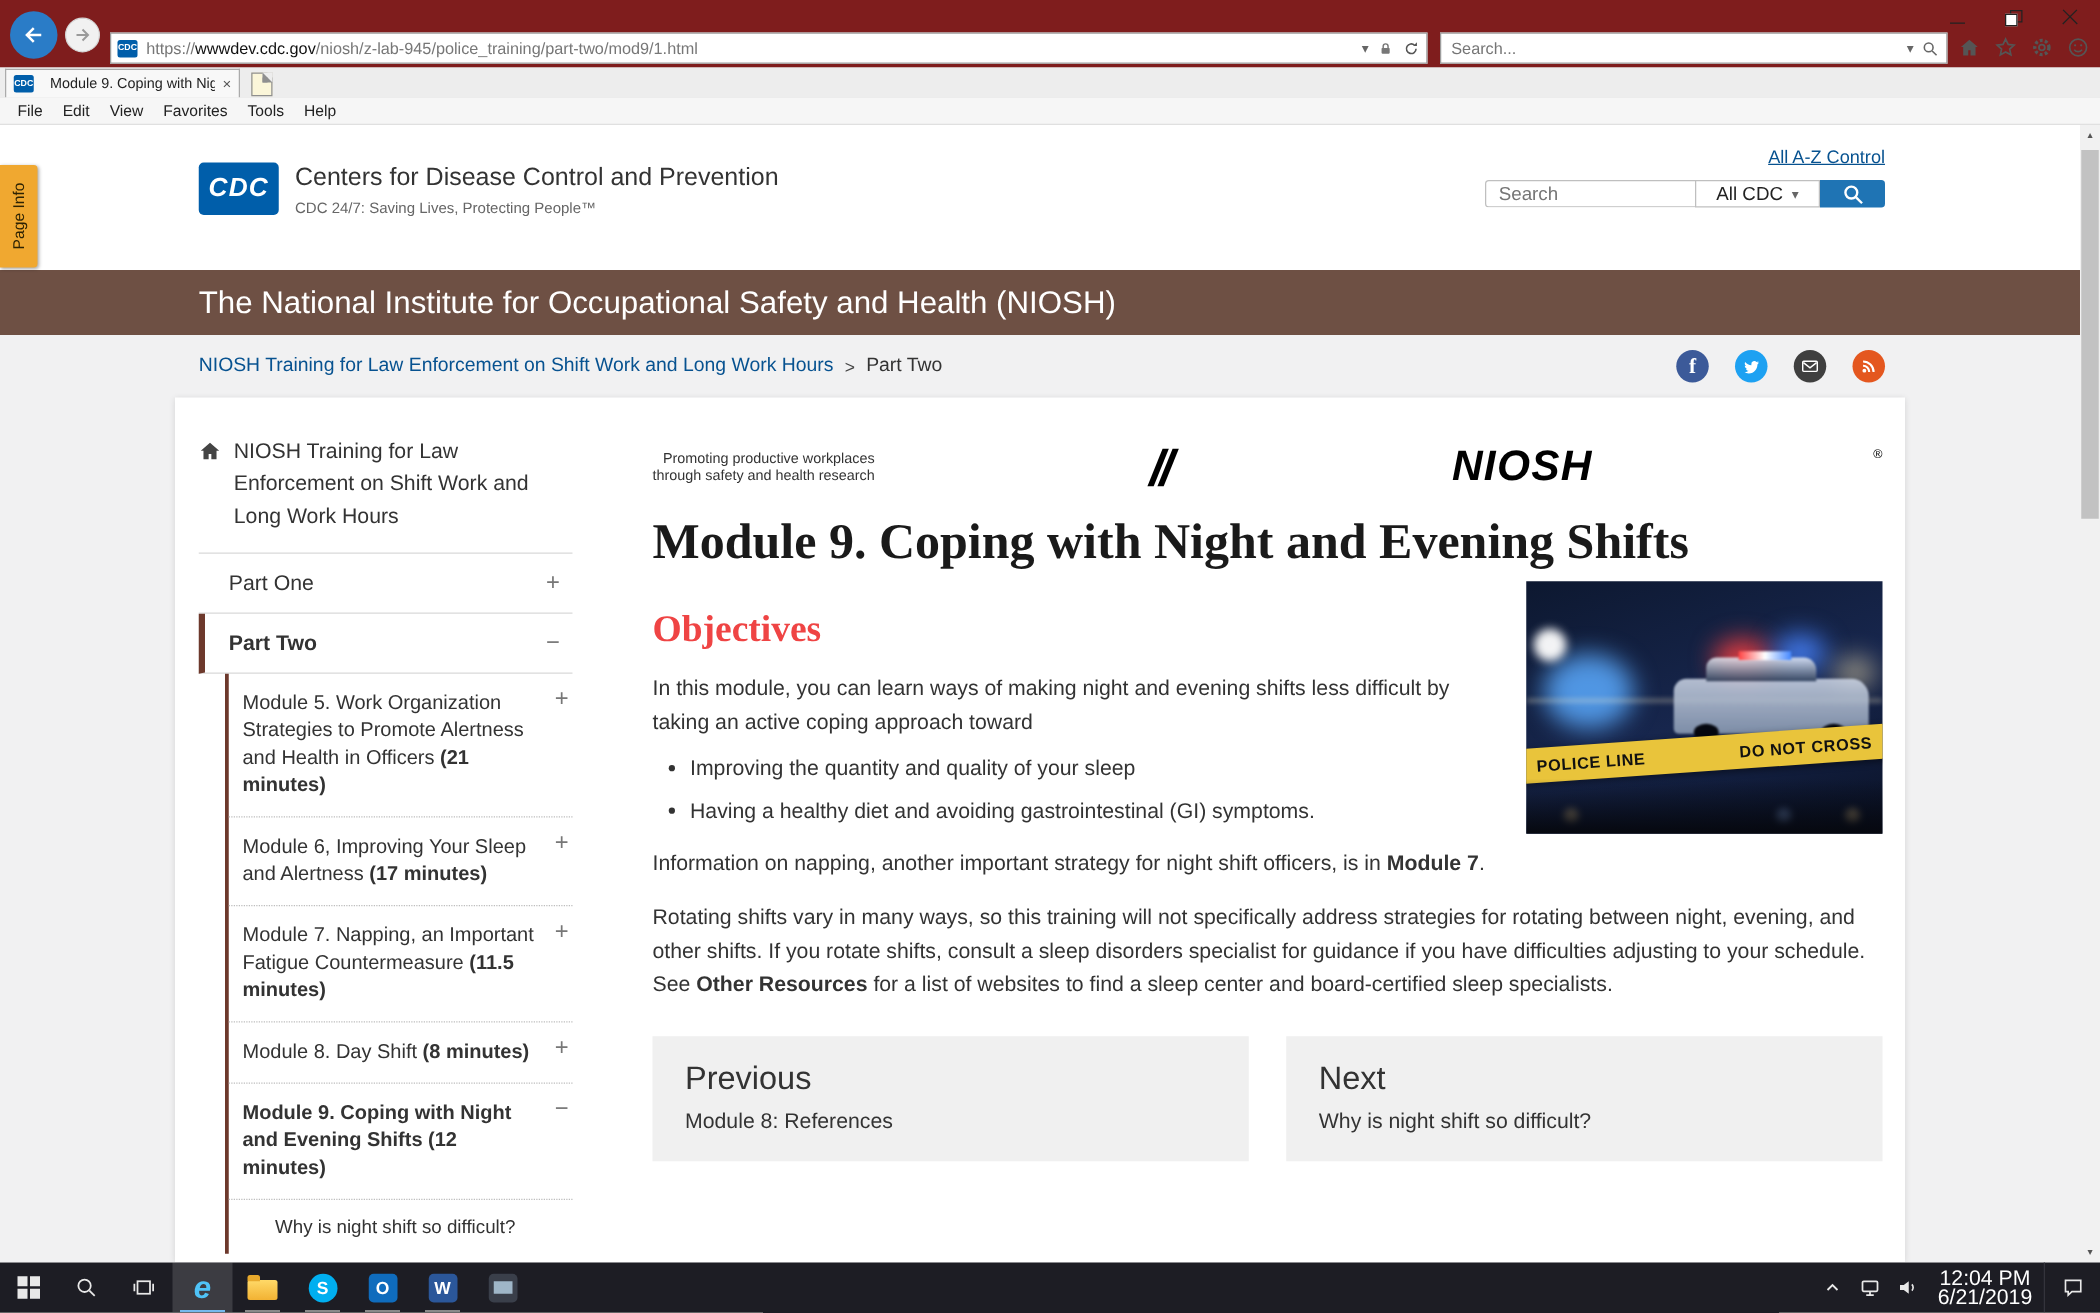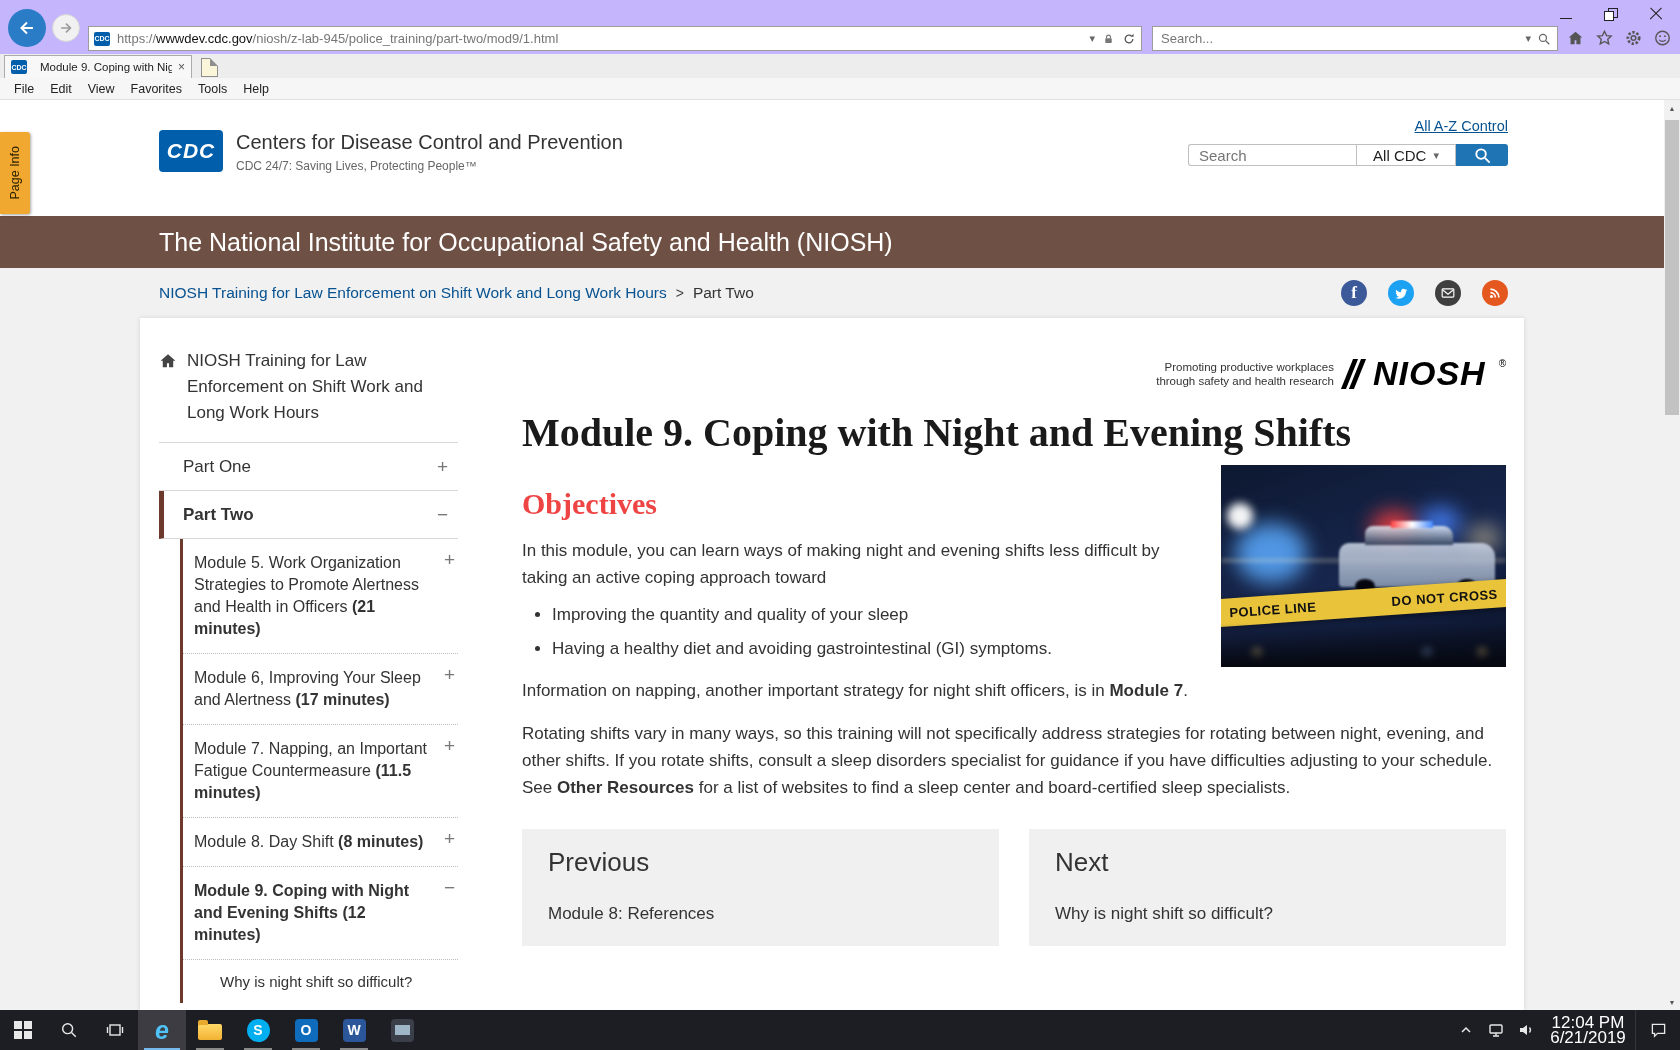--- a/index.html
+++ b/index.html
@@ -1,21 +1,21 @@
 <!DOCTYPE html>
 <html><head>
 <meta charset="utf-8">
 <style>
   html,body{margin:0;padding:0;background:#000;}
   .screen{position:relative;width:1680px;height:1050px;background:#fff;overflow:hidden;
           font-family:"Liberation Sans",sans-serif;color:#333;}
   svg{display:block}
 
   
-  .titlebar{position:absolute;left:0;top:0;width:1680px;height:54px;background:#c4b5fd;border-bottom:1px solid #e4e4e4;}
+  .titlebar{position:absolute;left:0;top:0;width:1680px;height:54px;background:#7f1d1d;border-bottom:1px solid #e4e4e4;}
   .btn-back{position:absolute;left:8px;top:9px;width:38px;height:38px;border-radius:50%;background:#2a7cc7;display:flex;align-items:center;justify-content:center;}
   .btn-fwd{position:absolute;left:52px;top:14px;width:28px;height:28px;border-radius:50%;background:#f1f1f1;border:1px solid #d5d5d5;display:flex;align-items:center;justify-content:center;box-sizing:border-box;}
   .urlbar{position:absolute;left:88px;top:26px;width:1054px;height:25px;border:1px solid #9c9c9c;background:#fff;display:flex;align-items:center;padding:0 5px;box-sizing:border-box;}
   .favicon{width:16px;height:14px;background:#005EAA;color:#fff;font-size:7px;font-weight:bold;display:flex;align-items:center;justify-content:center;border-radius:2px;margin-right:7px;flex-shrink:0;}
   .url-text{flex:1;font-size:13px;color:#777;white-space:nowrap;overflow:hidden;}
   .url-domain{color:#111;}
   .url-tools{display:flex;align-items:center;gap:7px;color:#666;}
   .caret{font-size:11px;color:#666;}
   .searchbox{position:absolute;left:1152px;top:26px;width:406px;height:25px;border:1px solid #9c9c9c;background:#fff;display:flex;align-items:center;box-sizing:border-box;}
   .searchbox input{flex:1;border:none;outline:none;font-size:13px;color:#666;padding:0 8px;background:transparent;font-family:inherit;}
@@ -83,21 +83,21 @@
   .expander{font-size:19px;color:#777;font-weight:400;}
   .modules{margin-left:21px;border-left:3px solid #6D392C;}
   .mod{position:relative;padding:13px 28px 13px 11px;font-size:16px;line-height:22px;color:#333;border-bottom:1px dotted #bdbdbd;}
   .mod .expander{position:absolute;right:3px;top:10px;}
   .mod.current{font-weight:bold;}
   .mod b{font-weight:bold;}
   .mod-sub{padding:13px 8px 13px 37px;font-size:15px;color:#333;}
 
   
   .main{flex:1;box-sizing:border-box;padding:36px 18px 0 50px;}
-  .niosh-logo{display:flex;justify-content:flex-end;align-items:center;gap:13px;}
+  .niosh-logo{display:flex;justify-content:space-between;align-items:center;gap:13px;}
   .nl-tag{text-align:right;font-size:11.5px;line-height:14px;color:#333;}
   .nl-slashes{display:flex;gap:3px;align-items:center;}
   .nl-slashes i{width:5px;height:30px;background:#000;transform:skewX(-22deg);}
   .nl-word{font-size:34px;font-weight:bold;font-style:italic;color:#000;letter-spacing:1px;}
   .nl-reg{font-size:10px;color:#000;align-self:flex-start;margin-top:4px;}
   .main h1{font-family:"Liberation Serif",serif;font-size:40px;line-height:1.2;font-weight:700;color:#1a1a1a;margin:16px 0 0;}
   .main h2{font-family:"Liberation Serif",serif;font-size:30px;font-weight:700;color:#ef4444;margin:30px 0 0;}
   .p{font-size:17px;line-height:27px;color:#333;margin:16px 0 0;}
   ul.bullets{margin:12px 0 0;padding-left:30px;}
   ul.bullets li{font-size:17px;line-height:24px;color:#333;margin-top:10px;}
@@ -118,21 +118,21 @@
   .w1{left:134px;} .w2{left:236px;}
   .tape{position:absolute;left:-12px;right:-12px;bottom:50px;height:28px;background:#E9C43B;transform:rotate(-4deg);display:flex;align-items:center;justify-content:space-between;padding:0 20px;box-shadow:0 2px 6px rgba(0,0,0,.45);}
   .tape span{font-size:13px;font-weight:bold;color:#111;letter-spacing:.5px;white-space:nowrap;}
   .photo .fg{position:absolute;left:0;right:0;bottom:0;height:44px;background:linear-gradient(rgba(5,8,18,0),#06080f);}
   .bokeh{position:absolute;bottom:8px;width:12px;height:12px;border-radius:50%;filter:blur(3px);background:rgba(255,220,150,.6);}
   .b1{left:30px;} .b2{left:200px;background:rgba(150,190,255,.6);} .b3{left:255px;}
 
   .pager{display:flex;gap:30px;margin-top:28px;}
   .pbox{flex:1;background:#f0f0f0;padding:18px 26px 22px;box-sizing:border-box;cursor:pointer;}
   .plabel{font-size:26px;color:#333;}
-  .ptitle{font-size:17px;color:#333;margin-top:26px;}
+  .ptitle{font-size:17px;color:#333;margin-top:9px;}
 
   
   .vscroll{position:absolute;right:0;top:100px;width:16px;height:910px;background:#f1f1f1;}
   .sc-btn{position:absolute;left:0;width:16px;height:16px;display:flex;align-items:center;justify-content:center;font-size:7px;color:#555;}
   .sc-up{top:0;} .sc-down{bottom:0;}
   .sc-thumb{position:absolute;left:1px;top:20px;width:14px;height:295px;background:#c2c2c2;}
 
   
   .taskbar{position:absolute;left:0;bottom:0;width:1680px;height:40px;background:#1d1d24;display:flex;align-items:stretch;color:#fff;}
   .tb-btn{width:46px;display:flex;align-items:center;justify-content:center;position:relative;flex-shrink:0;}

